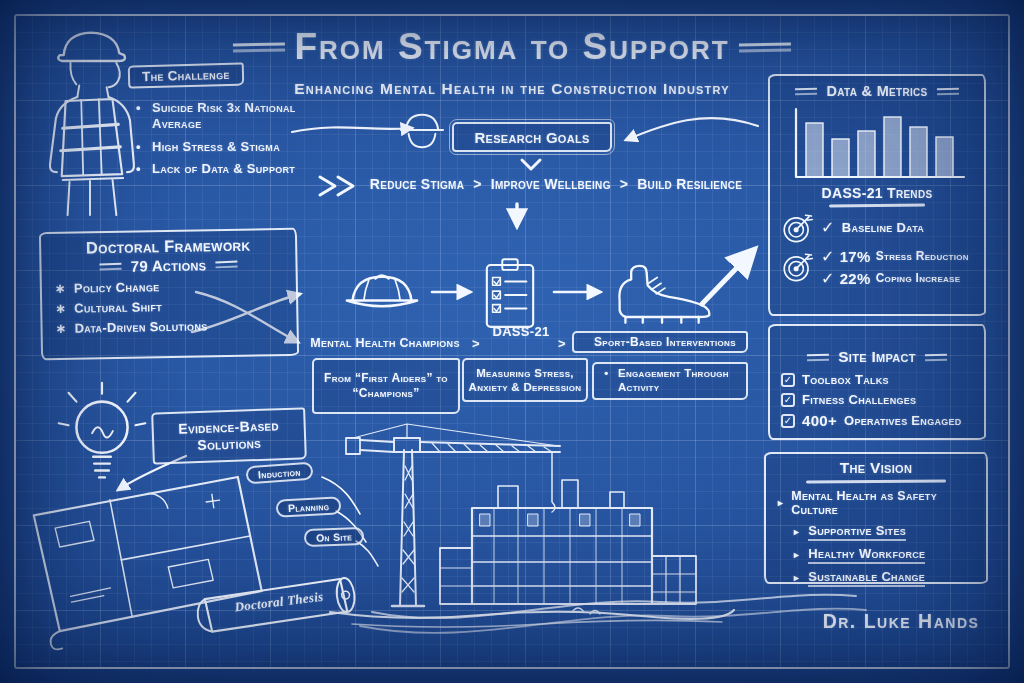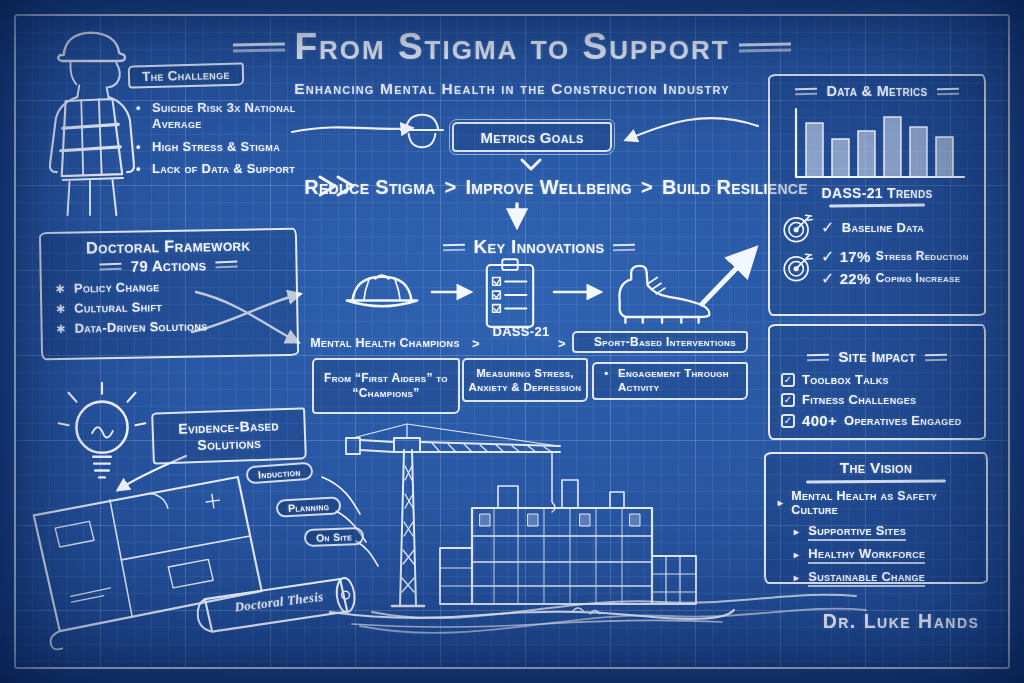--- a/index.html
+++ b/index.html
@@ -141,35 +141,30 @@
   </div>
 
   <svg class="abs" style="left:398px;top:108px" width="48" height="44" viewBox="0 0 50 46">
     <g class="sketch">
       <path stroke-width="2.2" d="M3,23 L47,23"></path>
       <path stroke-width="2.2" d="M8,23 Q10,7 25,7 Q40,7 42,23"></path>
       <path stroke-width="2" d="M11,27 Q13,41 25,41 Q37,41 39,27"></path>
     </g>
   </svg>
   <div class="abs boxed" style="left:452px;top:122px;width:160px;height:30px;display:flex;align-items:center;justify-content:center;font-size:15px;outline:1.5px solid rgba(243,247,255,.55);outline-offset:2px">
-    <span>Metrics Goals</span>
-  </div>
-  <div class="abs hdr" style="left:336px;top:176px;width:440px;font-size:20px;">
+    <span>Research Goals</span>
+  </div>
+  <div class="abs hdr" style="left:336px;top:176px;width:440px;font-size:14px;">
     <span>Reduce Stigma</span>
     <span>&gt;</span>
     <span>Improve Wellbeing</span>
     <span>&gt;</span>
     <span>Build Resilience</span>
   </div>
 
-  <div class="abs hdr" style="left:404px;top:236px;width:270px;font-size:19px">
-    <span class="dash"></span>
-    <span>Key Innovations</span>
-    <span class="dash"></span>
-  </div>
 
   <svg class="abs" style="left:344px;top:264px" width="76" height="54" viewBox="0 0 80 56">
     <g class="sketch">
       <path stroke-width="2.6" d="M9,38 Q12,13 40,13 Q68,13 71,38"></path>
       <path stroke-width="2.4" d="M33,15 Q40,8 47,15"></path>
       <path stroke-width="2.6" d="M3,38 L77,38 M3,38 Q40,50 77,38"></path>
       <path stroke-width="1.8" d="M26,17 Q22,27 21,37 M54,17 Q58,27 59,37"></path>
     </g>
   </svg>
 

